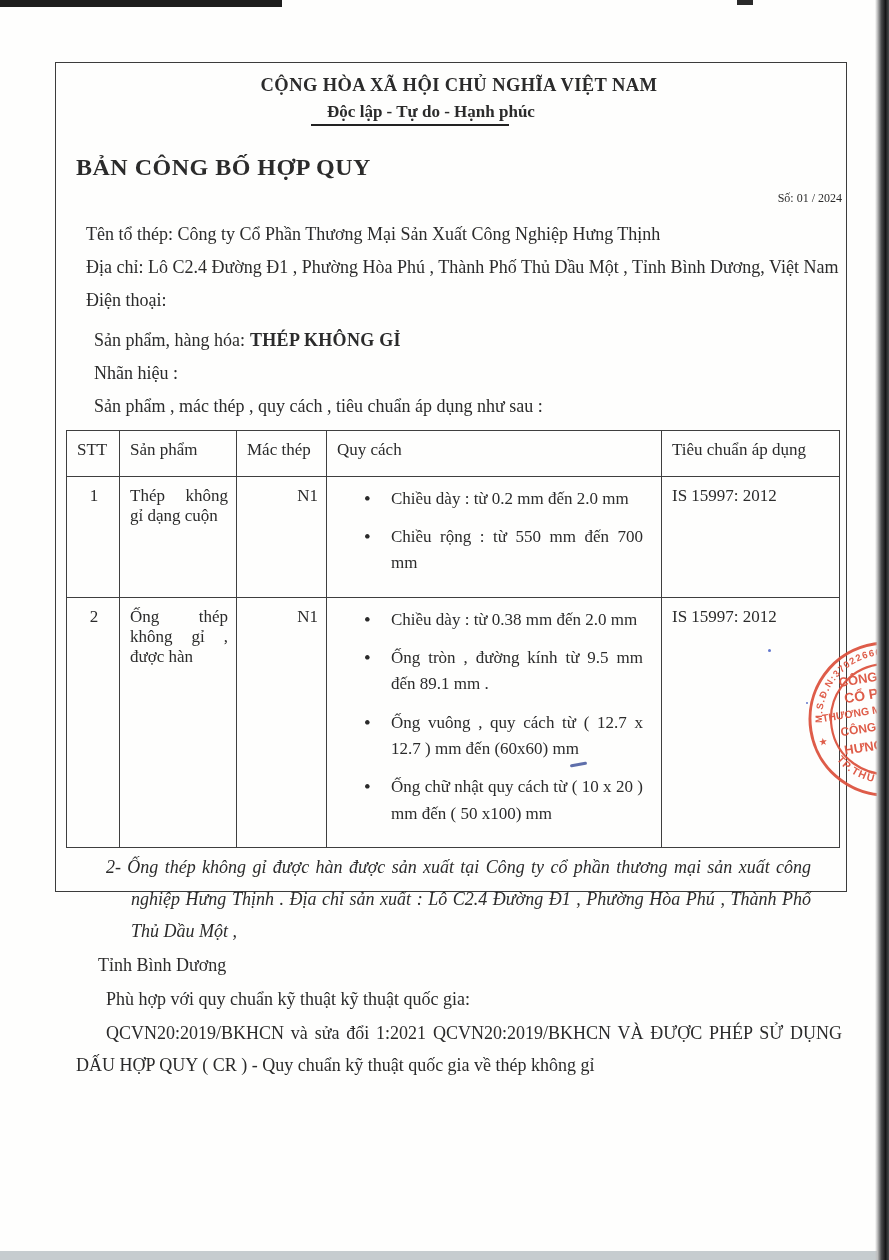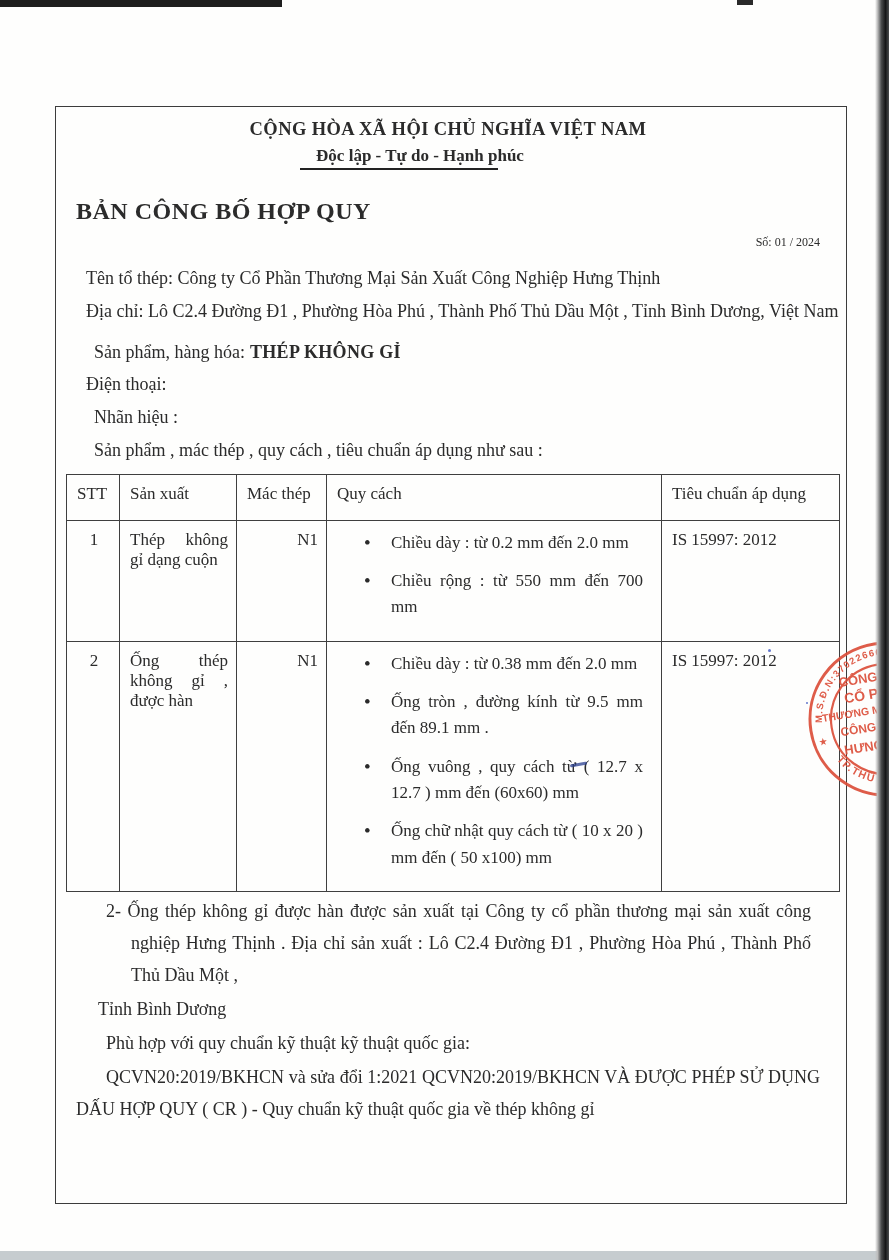--- a/index.html
+++ b/index.html
@@ -18,25 +18,24 @@
     position:absolute;right:0;top:0;width:14px;height:1260px;z-index:6;
     background:linear-gradient(90deg, rgba(0,0,0,0) 0%, #bdbdbd 18%, #4a4c4d 45%, #161718 75%, #4b4e4f 100%);
   }
   .bottom-bar{position:absolute;left:0;bottom:0;width:889px;height:9px;background:#c6cccf;z-index:5;}
   .speck-a{position:absolute;left:768px;top:649px;width:3px;height:3px;border-radius:50%;background:#3b55c0;opacity:.8;}
   .speck-b{position:absolute;left:806px;top:702px;width:2px;height:2px;border-radius:50%;background:#3b55c0;opacity:.8;}
   .speck-c{position:absolute;left:570px;top:763px;width:17px;height:3px;background:#2a3f8f;opacity:.75;transform:rotate(-10deg);border-radius:2px;}
 
   
   .frame{
-    position:absolute;left:55px;top:62px;width:792px;height:1098px;
+    position:absolute;left:55px;top:62px;width:792px;height:830px;
     border:1.6px solid #3c3c3c;
     box-sizing:border-box;
-    padding:8px 26px 0 20px;
-    margin-top:44px;
+    padding:8px 4px 0 20px;
   }
   .country{margin:4px 0 0 0;text-align:center;font-weight:bold;font-size:18.5px;letter-spacing:.4px;}
   .motto-wrap{margin:6px 0 0 0;text-align:center;transform:translateX(-28px);}
   .motto{position:relative;display:inline-block;font-weight:bold;font-size:17px;padding:0 4px 2px 4px;}
   .motto::after{content:"";position:absolute;left:-12px;right:30px;bottom:-2px;height:2px;background:#222;}
   .title{margin:30px 0 0 0;font-weight:bold;font-size:24px;letter-spacing:.5px;}
   .doc-number{margin:10px 0 0 0;text-align:right;font-size:12px;}
 
   .para{margin:0;font-size:18px;line-height:1.82;}
   .org{margin-top:12px;margin-left:10px;}
@@ -69,21 +68,21 @@
   td.c-prod{text-align:justify;padding-right:12px;}
   td.c-grade{text-align:right;}
   td.c-spec{padding-left:0;}
   ul.specs{margin:0;padding:0 10px 0 54px;list-style:none;}
   ul.specs li{position:relative;margin-bottom:12px;text-align:justify;line-height:1.55;}
   ul.specs li::before{content:"\2022";position:absolute;left:-27px;top:-2px;font-size:19px;}
 
   
   .note{margin:0;font-size:18px;line-height:1.78;}
   .note1{margin-top:34px;padding-left:30px;text-indent:4px;}
-  .note2{margin-top:3px;padding-left:55px;text-indent:-25px;text-align:justify;width:735px;box-sizing:border-box;}
+  .note2{margin-top:3px;padding-left:55px;text-indent:-25px;text-align:justify;width:735px;box-sizing:border-box;font-style:italic;}
   .note3{margin-left:22px;margin-top:2px;}
   .note4{margin-left:30px;margin-top:2px;}
   .note5{margin-top:2px;text-indent:30px;text-align:justify;}
 
   
   .stamp{position:absolute;left:796px;top:636px;z-index:4;opacity:.92;}
   .stamp text{font-family:"Liberation Sans","DejaVu Sans",sans-serif;font-weight:bold;}
 </style>
 </head>
 <body>
@@ -96,38 +95,38 @@
   <div class="frame">
 
     <p class="country">CỘNG HÒA XÃ HỘI CHỦ NGHĨA VIỆT NAM</p>
     <p class="motto-wrap"><span class="motto">Độc lập - Tự do - Hạnh phúc</span></p>
 
     <h1 class="title">BẢN CÔNG BỐ HỢP QUY</h1>
     <p class="doc-number">Số: 01 / 2024</p>
 
     <p class="para org">Tên tổ thép: Công ty Cổ Phần Thương Mại Sản Xuất Công Nghiệp Hưng Thịnh</p>
     <p class="para addr">Địa chỉ: Lô C2.4 Đường Đ1 , Phường Hòa Phú , Thành Phố Thủ Dầu Một , Tỉnh Bình Dương, Việt Nam</p>
+    <p class="para phone">Điện thoại:</p>
+
     <p class="para product"><span>Sản phẩm, hàng hóa:</span><b>THÉP KHÔNG GỈ</b></p>
-
-    <p class="para phone">Điện thoại:</p>
     <p class="para brand">Nhãn hiệu :</p>
     <p class="para intro">Sản phẩm , mác thép , quy cách , tiêu chuẩn áp dụng như sau :</p>
 
     <table class="spec">
       <colgroup>
         <col style="width:53px">
           <col style="width:117px">
           <col style="width:90px">
           <col style="width:335px">
           <col style="width:178px">
       </colgroup>
       <thead>
         <tr>
           <th class="h-stt">STT</th>
-          <th>Sản xuất</th>
+          <th>Sản phẩm</th>
           <th>Mác thép</th>
           <th>Quy cách</th>
           <th>Tiêu chuẩn áp dụng</th>
         </tr>
       </thead>
       <tbody>
         <tr class="row-1">
           <td class="c-stt">1</td>
           <td class="c-prod">Thép không gỉ dạng cuộn</td>
           <td class="c-grade">N1</td>

